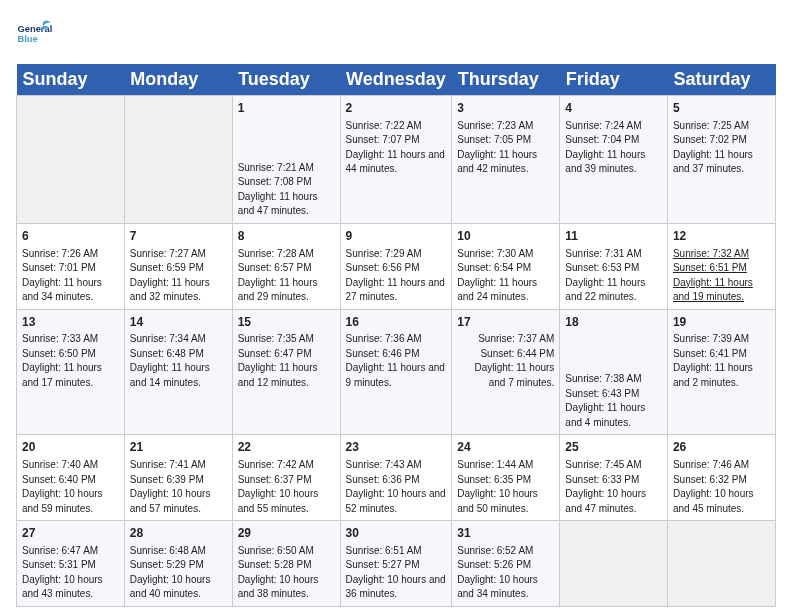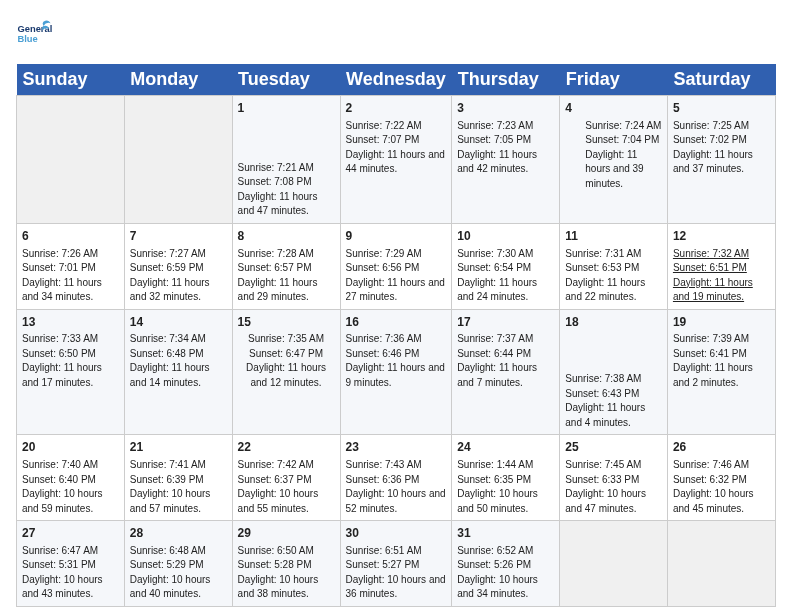--- a/index.html
+++ b/index.html
@@ -128,21 +128,21 @@
 Daylight: 11 hours and 44 minutes.</div>
         </td>
         <td>
           <span class="day-num">3</span>
           <div class="day-info" style="white-space: pre-line;">Sunrise: 7:23 AM
 Sunset: 7:05 PM
 Daylight: 11 hours and 42 minutes.</div>
         </td>
         <td>
           <span class="day-num">4</span>
-          <div class="day-info" style="white-space: pre-line; margin-left: 20px;">Sunrise: 7:24 AM
+          <div class="day-info" style="white-space: pre-line;">Sunrise: 7:24 AM
 Sunset: 7:04 PM
 Daylight: 11 hours and 39 minutes.</div>
         </td>
         <td>
           <span class="day-num">5</span>
           <div class="day-info" style="white-space: pre-line;">Sunrise: 7:25 AM
 Sunset: 7:02 PM
 Daylight: 11 hours and 37 minutes.</div>
         </td>
       </tr>
@@ -198,33 +198,33 @@
 Daylight: 11 hours and 17 minutes.</div>
         </td>
         <td>
           <span class="day-num">14</span>
           <div class="day-info" style="white-space: pre-line;">Sunrise: 7:34 AM
 Sunset: 6:48 PM
 Daylight: 11 hours and 14 minutes.</div>
         </td>
         <td>
           <span class="day-num">15</span>
-          <div class="day-info" style="white-space: pre-line; text-align: center;">Sunrise: 7:35 AM
+          <div class="day-info" style="white-space: pre-line;">Sunrise: 7:35 AM
 Sunset: 6:47 PM
 Daylight: 11 hours and 12 minutes.</div>
         </td>
         <td>
           <span class="day-num">16</span>
           <div class="day-info" style="white-space: pre-line;">Sunrise: 7:36 AM
 Sunset: 6:46 PM
 Daylight: 11 hours and 9 minutes.</div>
         </td>
         <td>
           <span class="day-num">17</span>
-          <div class="day-info" style="white-space: pre-line;">Sunrise: 7:37 AM
+          <div class="day-info" style="white-space: pre-line; text-align: right;">Sunrise: 7:37 AM
 Sunset: 6:44 PM
 Daylight: 11 hours and 7 minutes.</div>
         </td>
         <td>
           <span class="day-num">18</span>
           <div class="day-info" style="white-space: pre-line; margin-top: 42px;">Sunrise: 7:38 AM
 Sunset: 6:43 PM
 Daylight: 11 hours and 4 minutes.</div>
         </td>
         <td>

